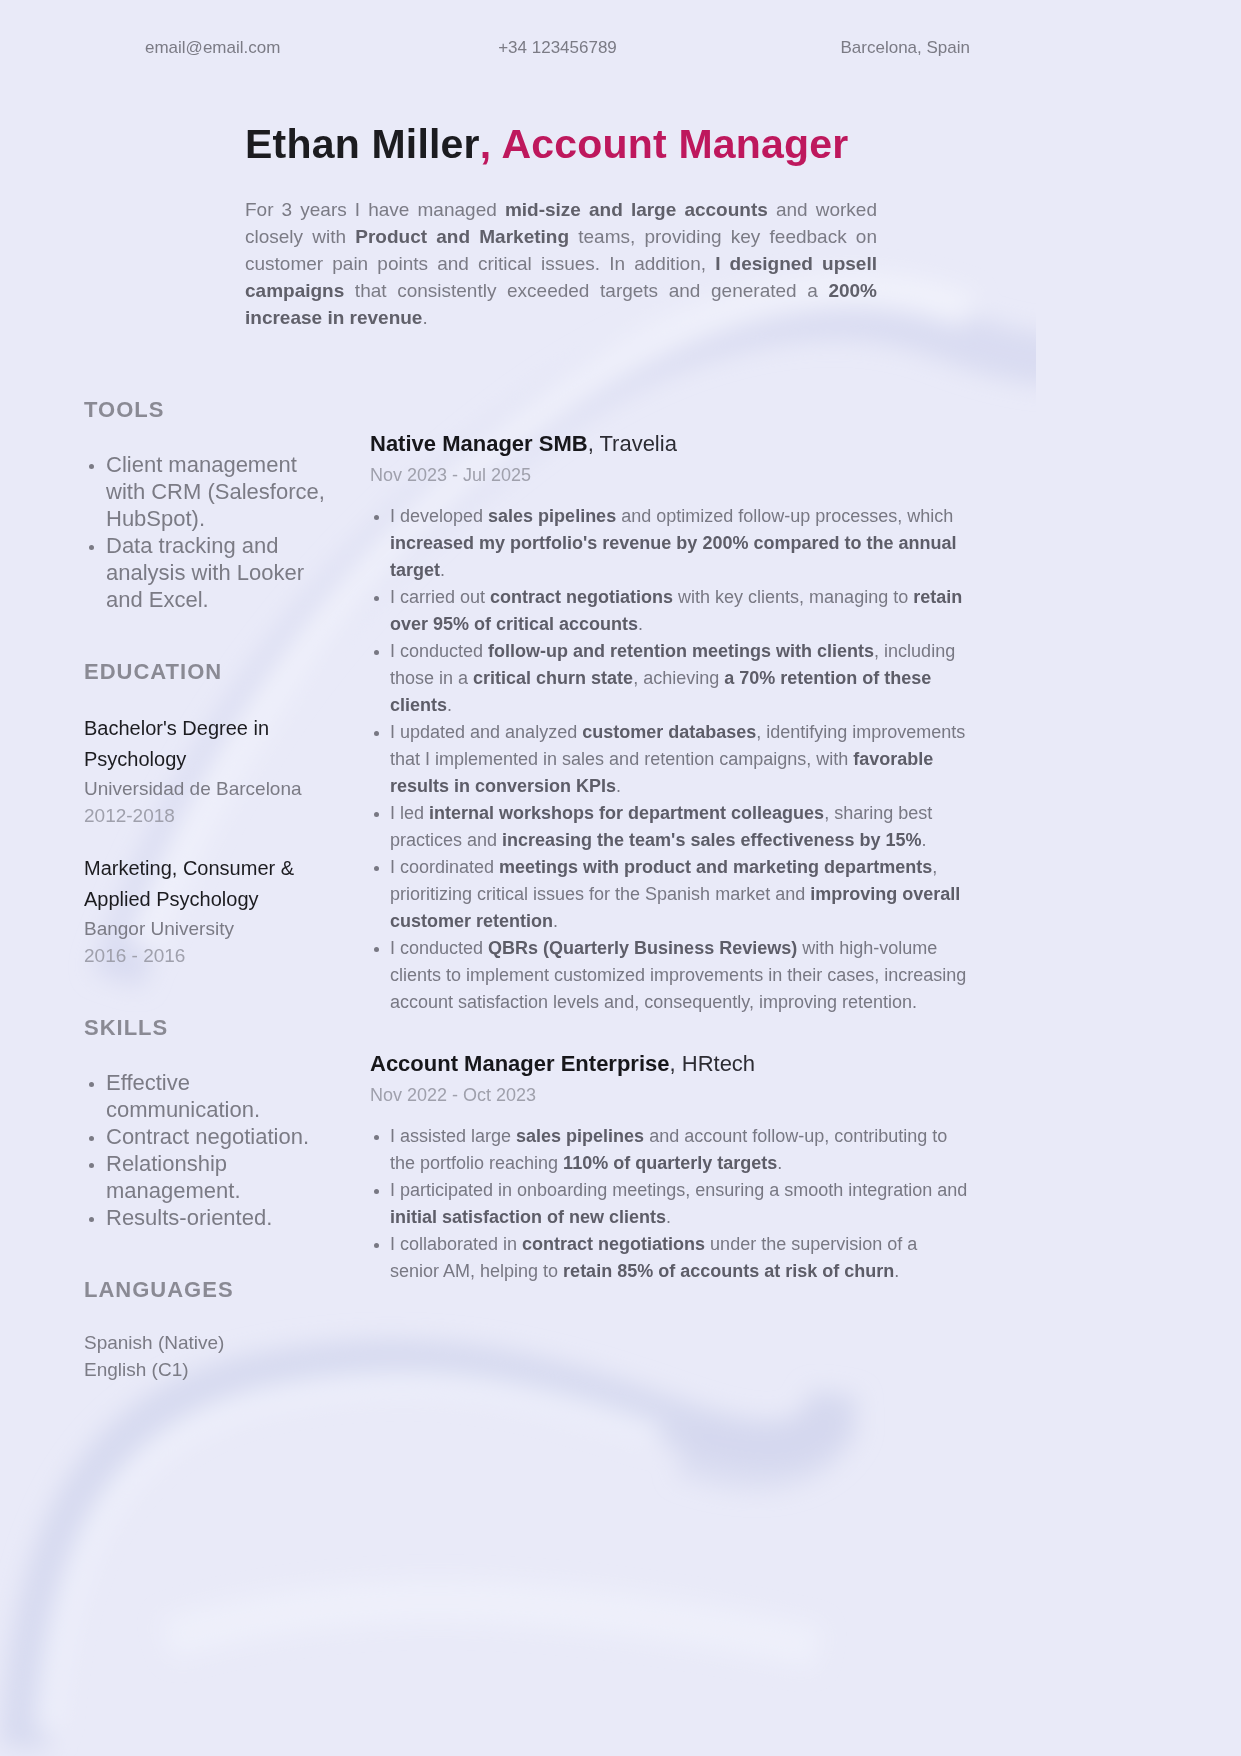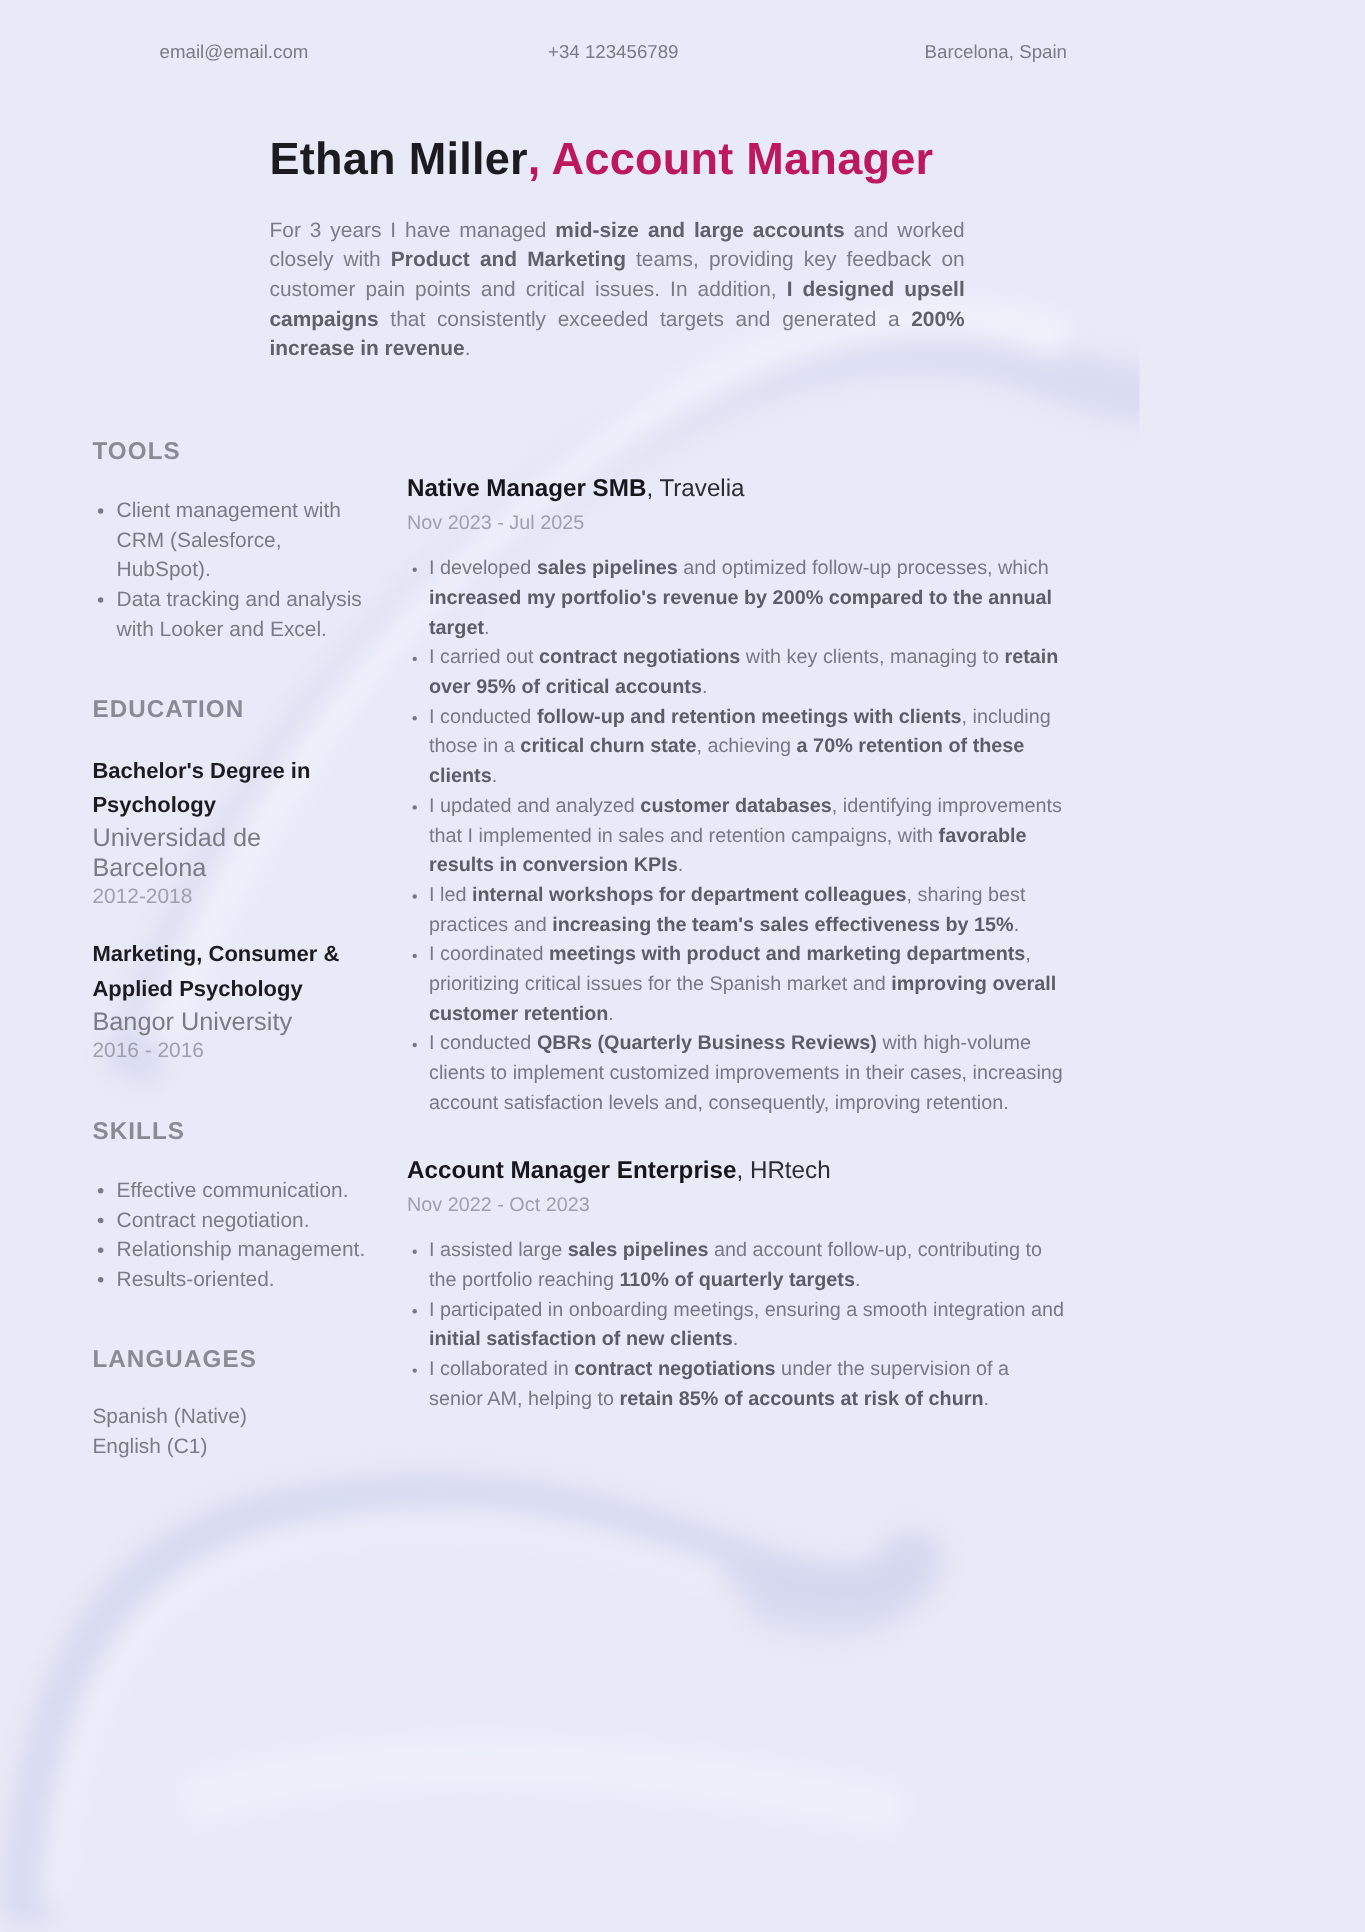--- a/index.html
+++ b/index.html
@@ -52,27 +52,27 @@
   .sec-heading{
     font-size:22px;font-weight:700;color:#8a8a94;
     letter-spacing:1px;margin:0;
   }
 
   
   .side-section{margin:0;}
   .side-section + .side-section{margin-top:46px;}
   ul.side-list{
     margin:28px 0 0 0;padding:0 0 0 22px;list-style:disc;
-    font-size:19px;line-height:27px;color:#7b7b85;
+    font-size:22px;line-height:27px;color:#7b7b85;
   }
   ul.side-list li::marker{color:#7b7b85;font-size:17px;}
   .edu-entry{margin-top:28px;}
   .edu-entry + .edu-entry{margin-top:24px;}
-  .edu-degree{font-size:20px;line-height:31px;font-weight:700;color:#1c1c20;}
-  .edu-school{font-size:23px;line-height:27px;color:#7b7b85;}
+  .edu-degree{font-size:20px;line-height:31px;font-weight:400;color:#1c1c20;}
+  .edu-school{font-size:19px;line-height:27px;color:#7b7b85;}
   .edu-dates{font-size:19px;line-height:27px;color:#9fa0ac;}
   .lang-list{margin:26px 0 0 0;padding:0;list-style:none;
     font-size:19px;line-height:27px;color:#7b7b85;}
 
   
   .job{margin-top:33px;}
   .job + .job{margin-top:34px;}
   .job-title{font-size:22px;line-height:28px;color:#2c2c33;font-weight:400;}
   .job-title strong{color:#17171b;font-weight:700;}
   .job-dates{margin-top:7px;font-size:18px;color:#9fa0ac;}

